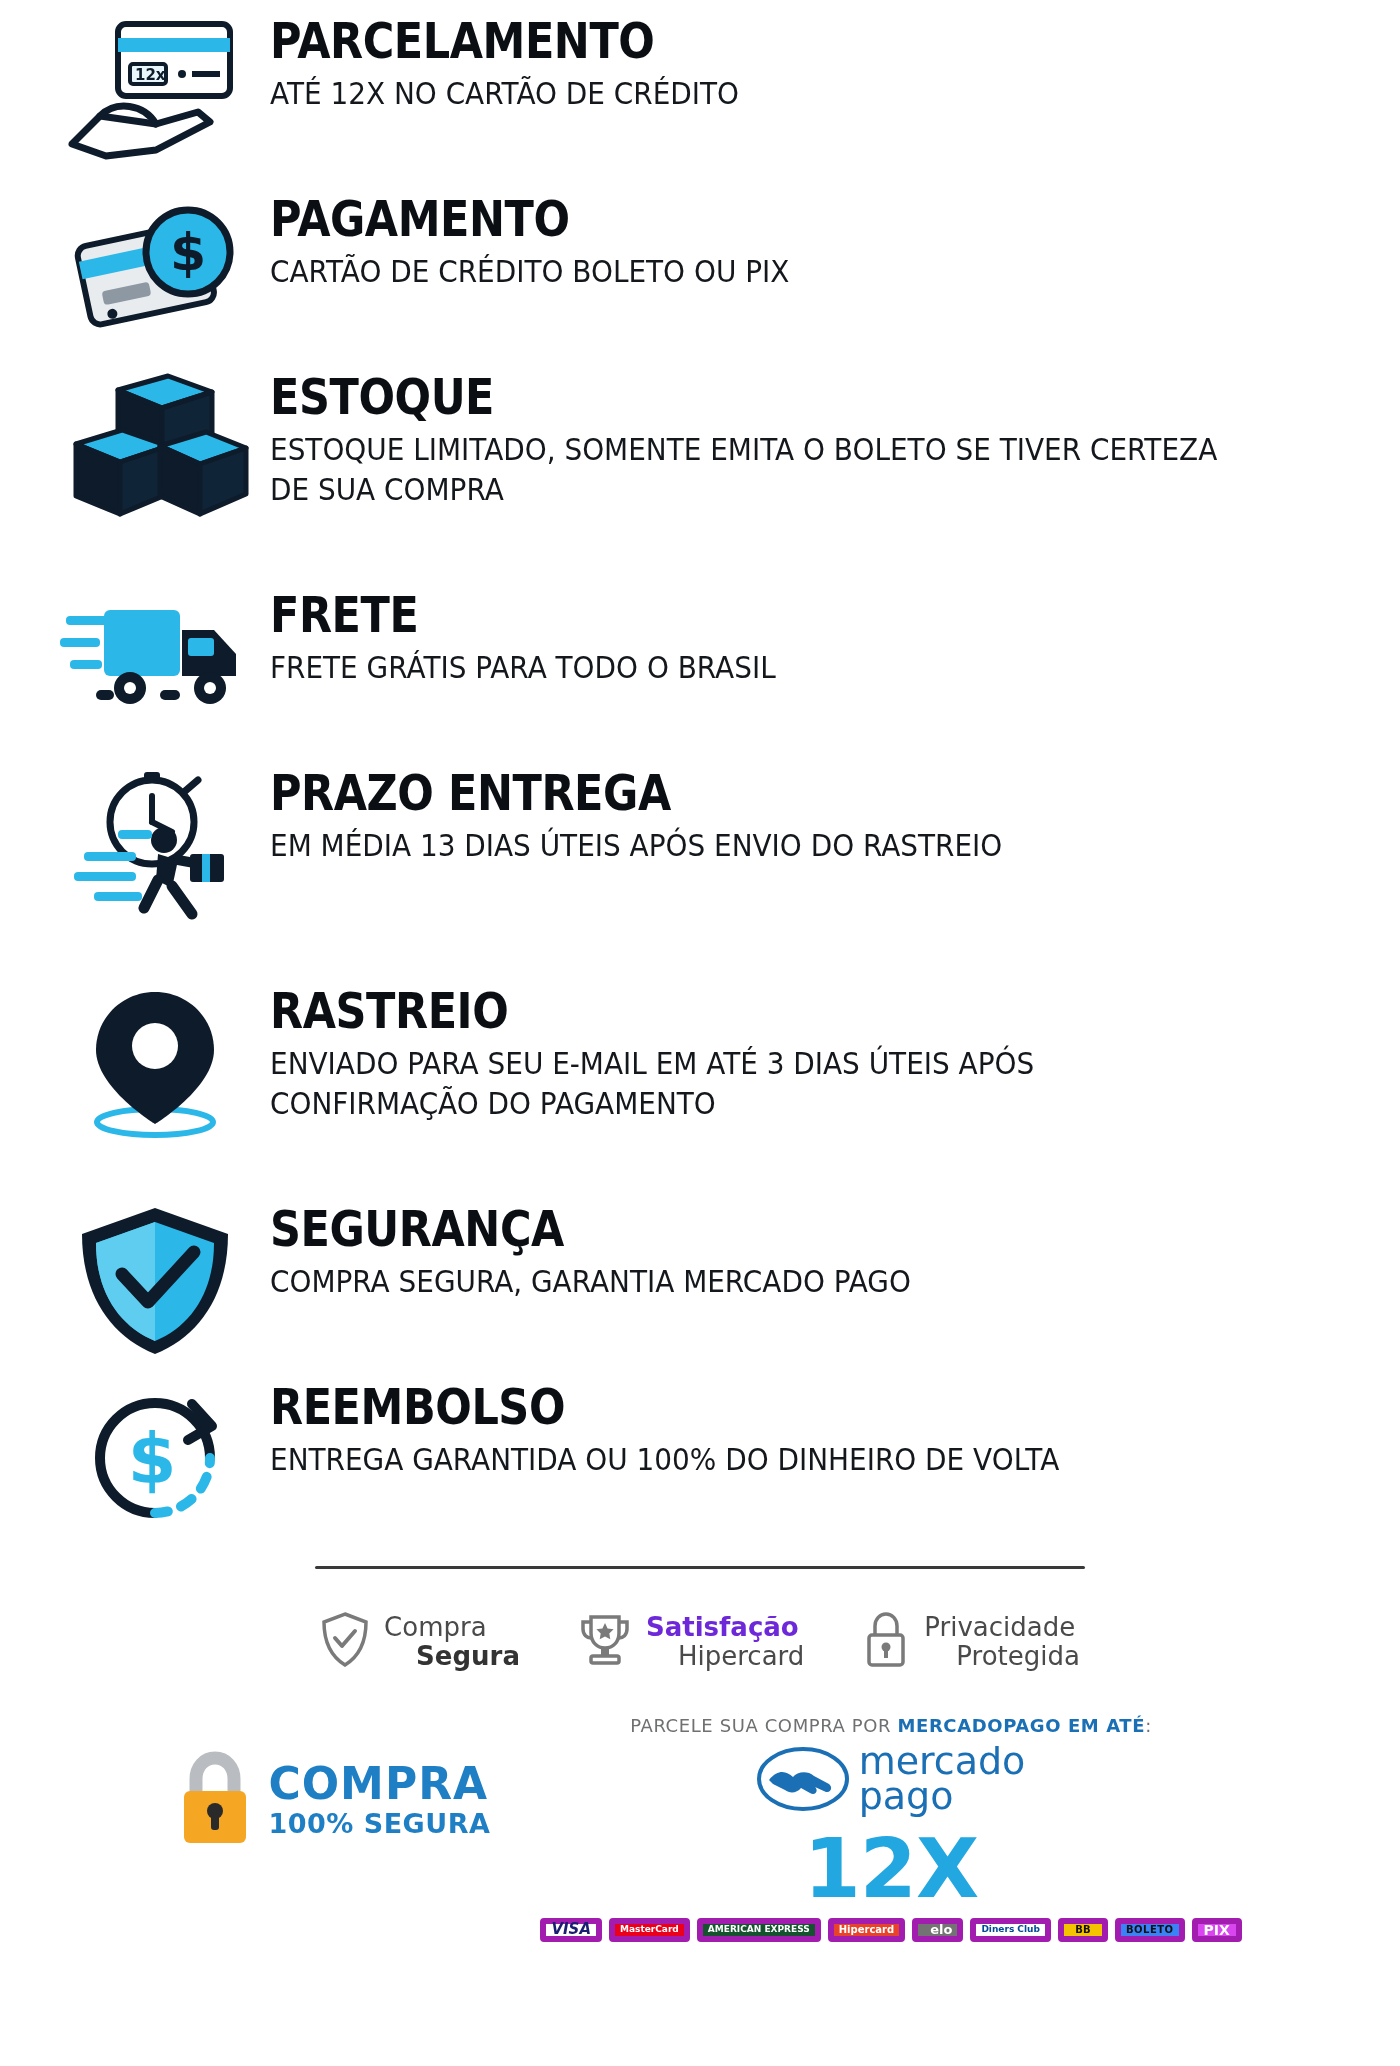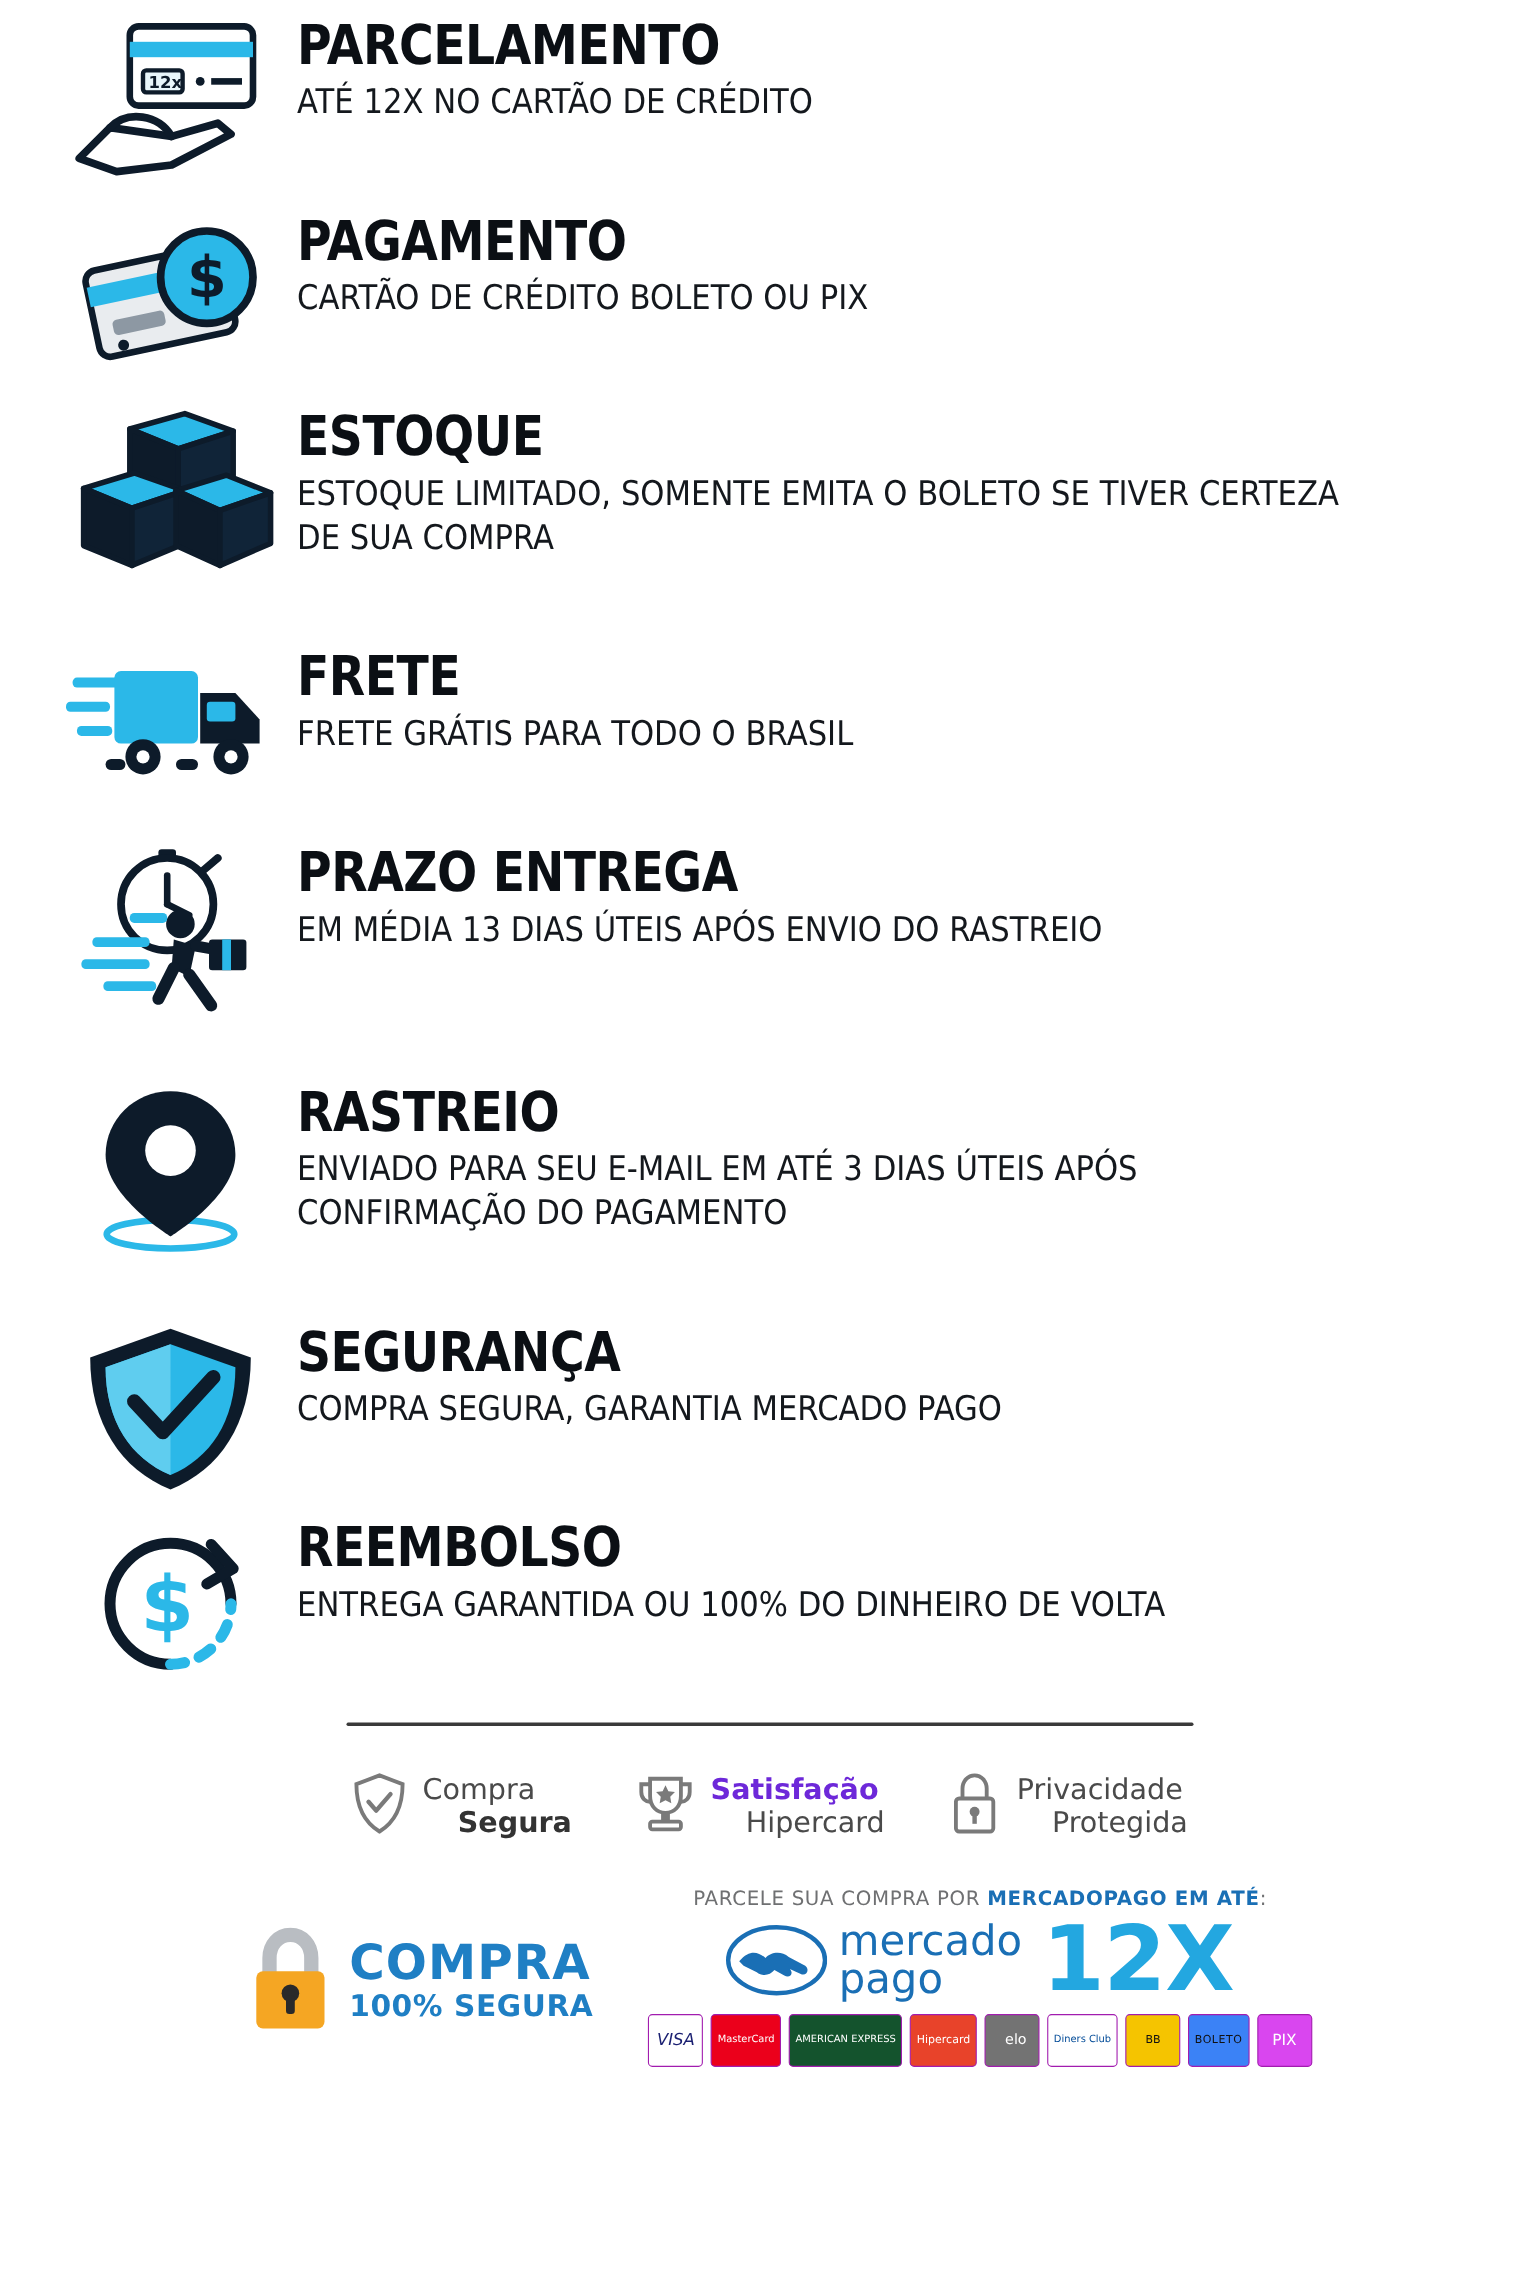--- a/index.html
+++ b/index.html
@@ -147,20 +147,21 @@
     color: #6f7072;
     letter-spacing: 0.6px;
     margin-bottom: 8px;
   }
   .mp-head b { color: #1a6fb5; }
   .mp-row {
     display: flex;
     align-items: center;
     justify-content: center;
     gap: 18px;
+    flex-direction: column;
   }
   .mp-logo { display: flex; align-items: center; gap: 10px; }
   .mp-words {
     font-family: "DejaVu Sans", sans-serif;
     font-size: 38px;
     line-height: 0.92;
     color: #1a6fb5;
     text-align: left;
   }
   .mp-words span { display: block; }
@@ -173,31 +174,31 @@
     letter-spacing: -1px;
   }
   .cards {
     display: flex;
     align-items: center;
     justify-content: center;
     gap: 7px;
     margin-top: 12px;
   }
   .card-chip {
-    height: 48px;
+    height: 24px;
     min-width: 50px;
     border-radius: 4px;
-    border: 1px solid #a21caf;
+    border: 6px solid #a21caf;
     background: #fff;
     display: flex;
     align-items: center;
     justify-content: center;
     font-family: "DejaVu Sans", sans-serif;
     font-size: 12px;
-    font-weight: normal;
+    font-weight: bold;
     color: #1a1a5e;
     padding: 0 5px;
     line-height: 1;
     text-align: center;
   }
   .card-chip.visa { color: #1a1f71; font-style: italic; font-size: 15px; }
   .card-chip.mastercard { background:#eb001b; color:#fff; font-size: 9px; }
   .card-chip.amex { background:#14532d; color:#fff; font-size: 9px; }
   .card-chip.hiper { background:#e8432a; color:#fff; font-size: 10px; }
   .card-chip.elo { background:#737373; color:#fff; font-size: 13px; padding-left: 12px; }

